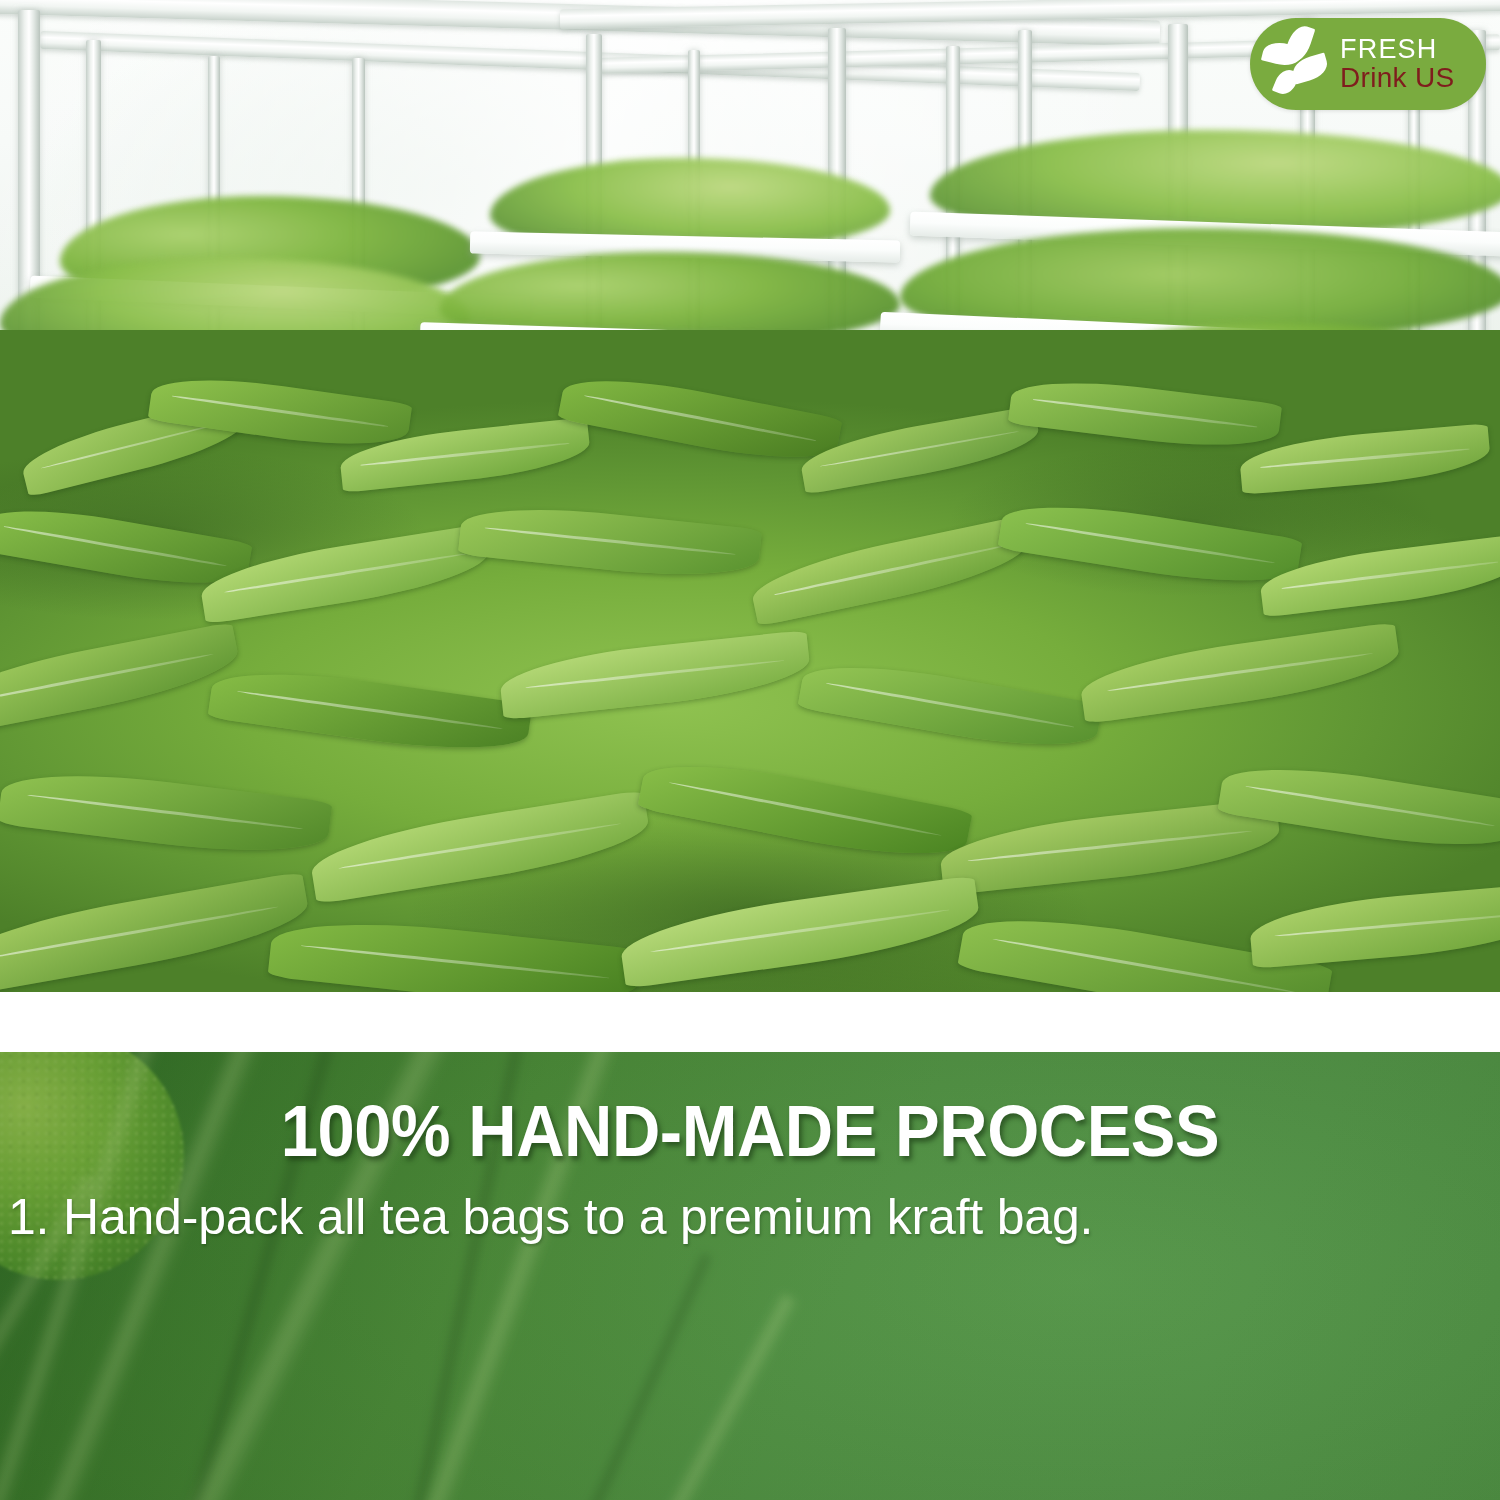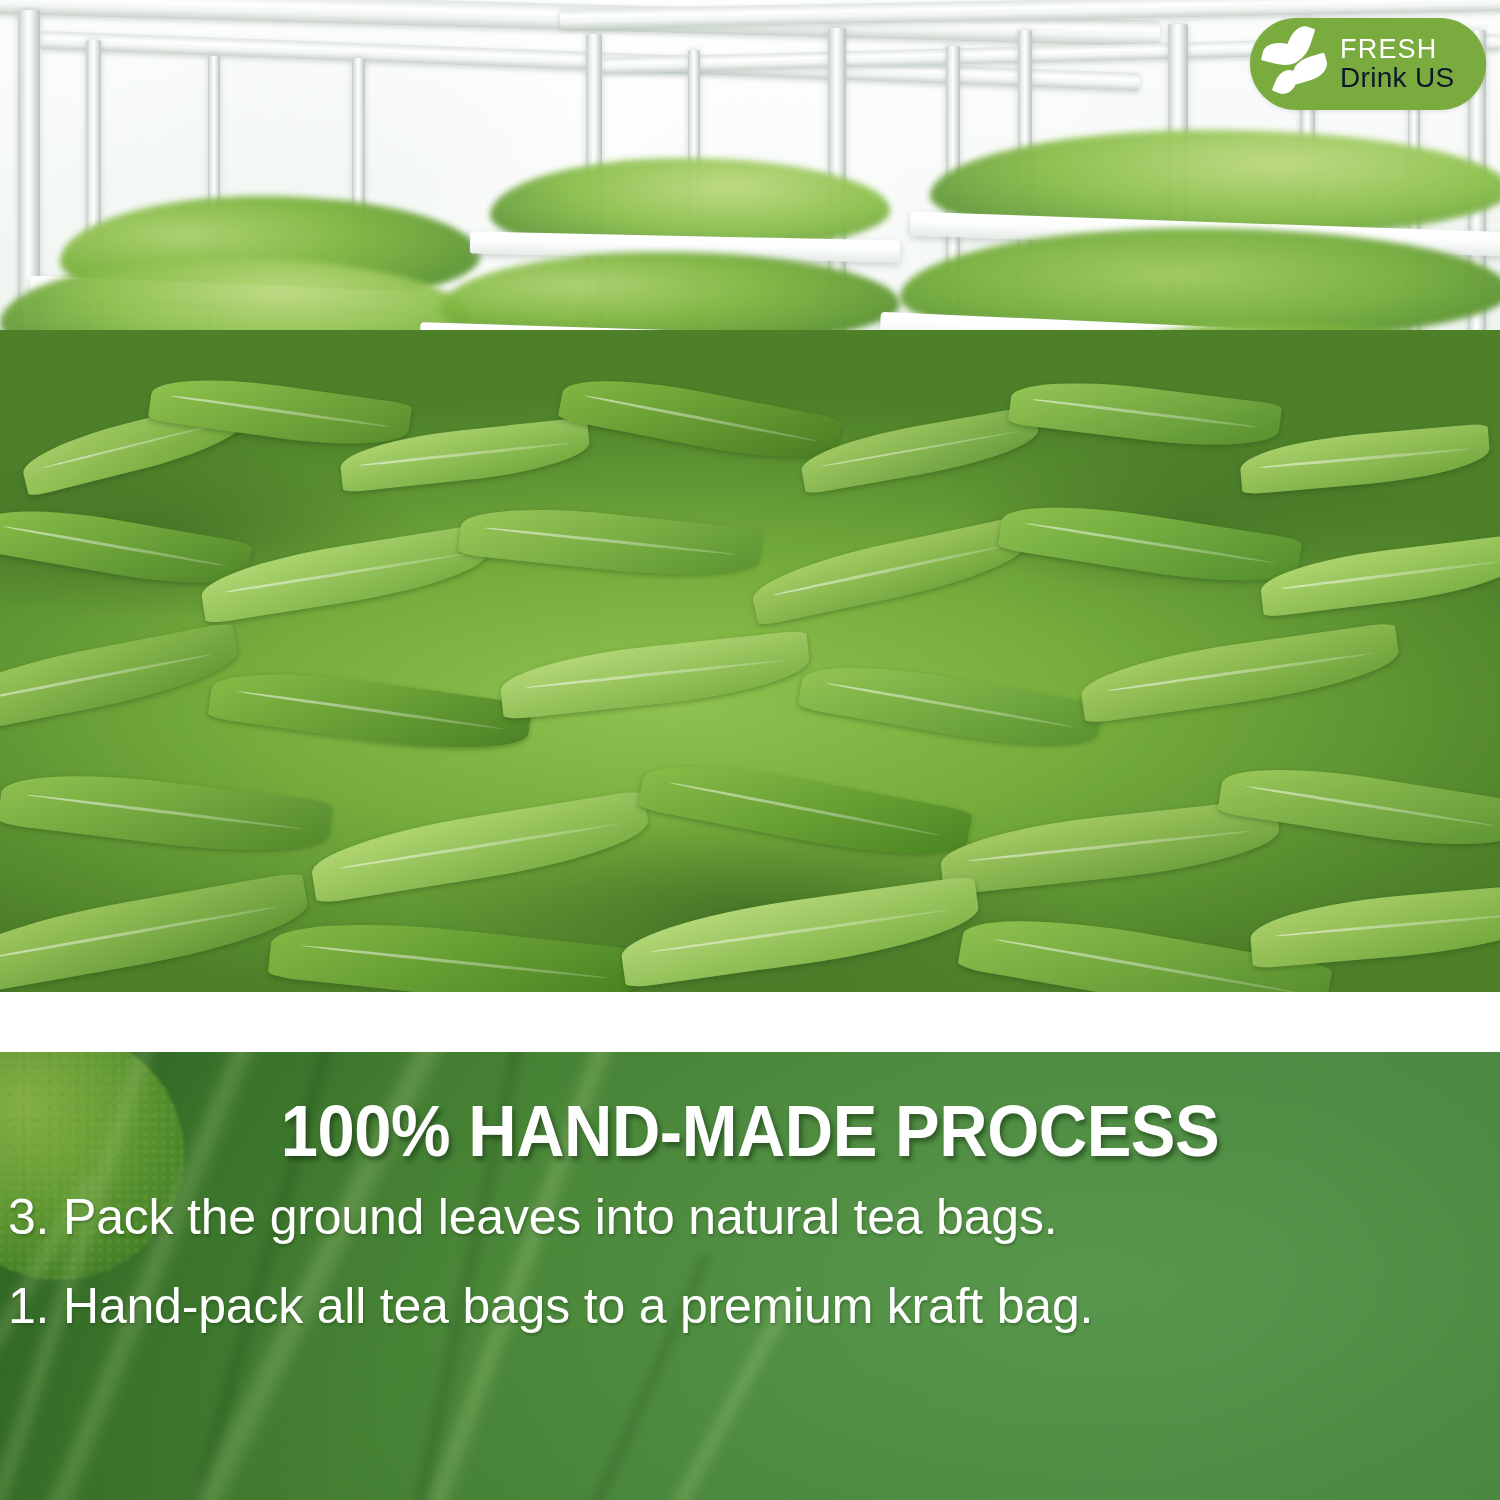--- a/index.html
+++ b/index.html
@@ -112,21 +112,21 @@
     border-radius:60% 5% 60% 5%;
   }
   .logo-txt{
     display:flex;flex-direction:column;justify-content:center;
     margin-left:4px;line-height:1;
   }
   .logo-fresh{
     color:#ffffff;font-size:27px;letter-spacing:1.2px;font-weight:400;
   }
   .logo-drink{
-    color:#0f172a;font-size:28px;letter-spacing:.3px;margin-top:1px;font-weight:400;
+    color:#7f1d1d;font-size:28px;letter-spacing:.3px;margin-top:1px;font-weight:400;
   }
 
   
   .panel{
     position:absolute;left:0;top:1052px;width:1500px;height:508px;
     overflow:hidden;
     background:
       linear-gradient(115deg,#2f6b24 0%,#3d7d2c 14%,#4a8c36 32%,#4e9140 55%,#4f9243 78%,#4c8f40 100%);
   }
   
@@ -296,19 +296,18 @@
     <div class="frond" style="left:80px;top:120px;width:24px;height:420px;transform:rotate(30deg);"></div>
     <div class="frond dark" style="left:700px;top:200px;width:16px;height:360px;transform:rotate(24deg);"></div>
     <div class="frond" style="left:780px;top:240px;width:22px;height:320px;transform:rotate(28deg);"></div>
 
     <div class="vignette"></div>
 
     <div class="panel-inner">
       <div class="headline">100% HAND-MADE PROCESS</div>
 
       <div class="steps">
-        <div class="step">3. Pack the ground leaves into natural tea bags.</div>
         <div class="step">1. Hand-pack all tea bags to a premium kraft bag.</div>
       </div>
     </div>
   </div>
 
 </div>
 
 </body></html>

